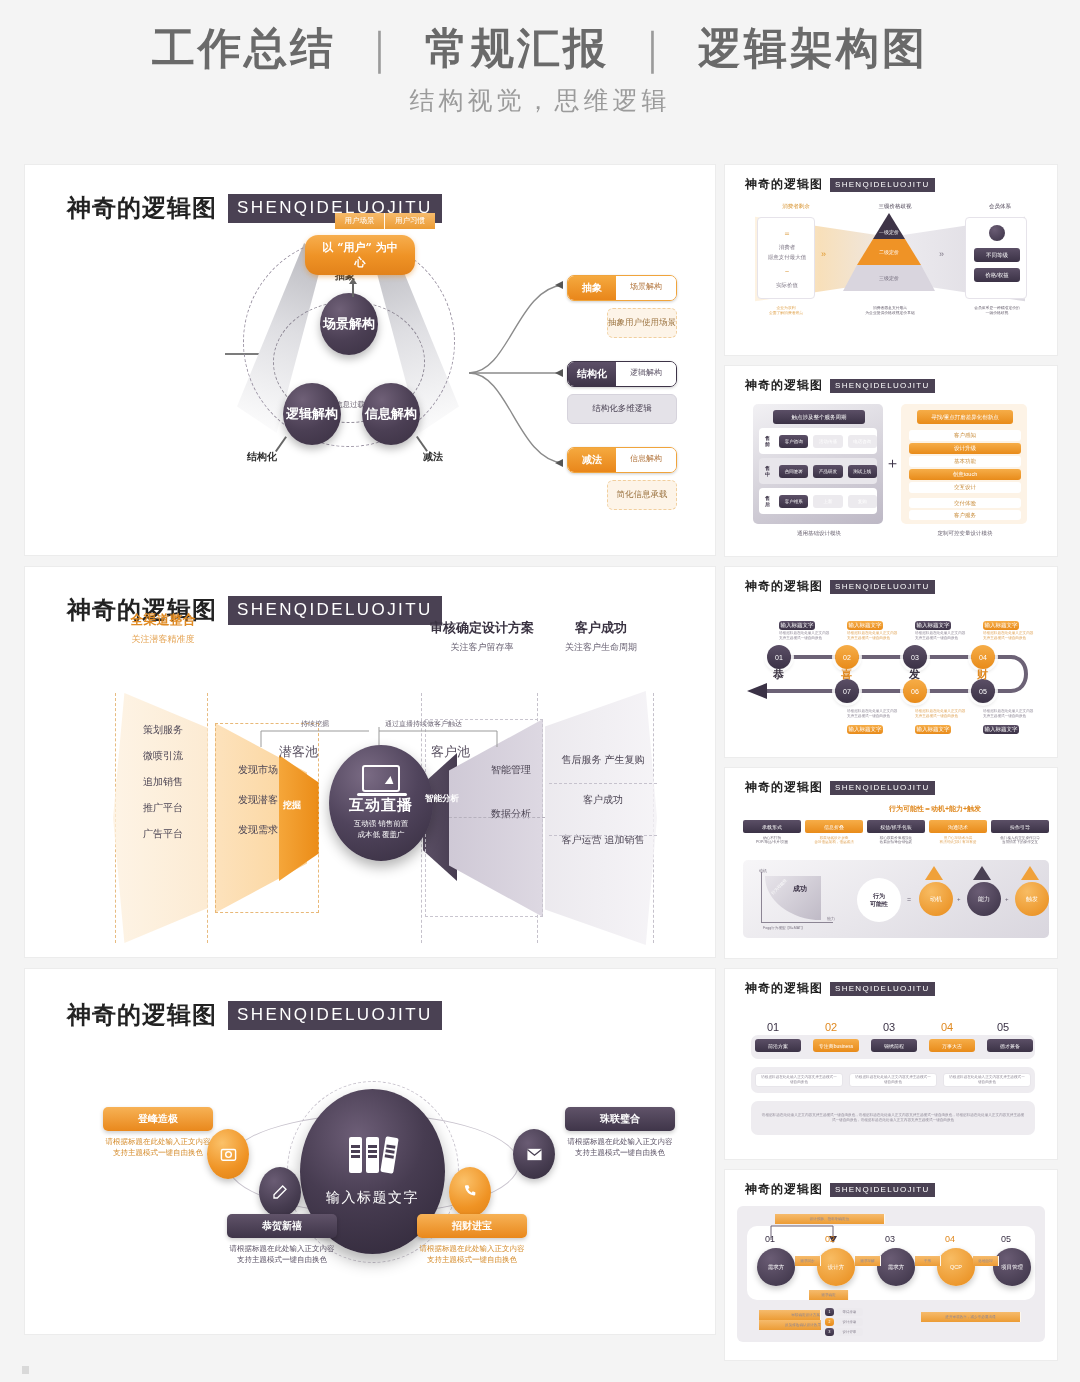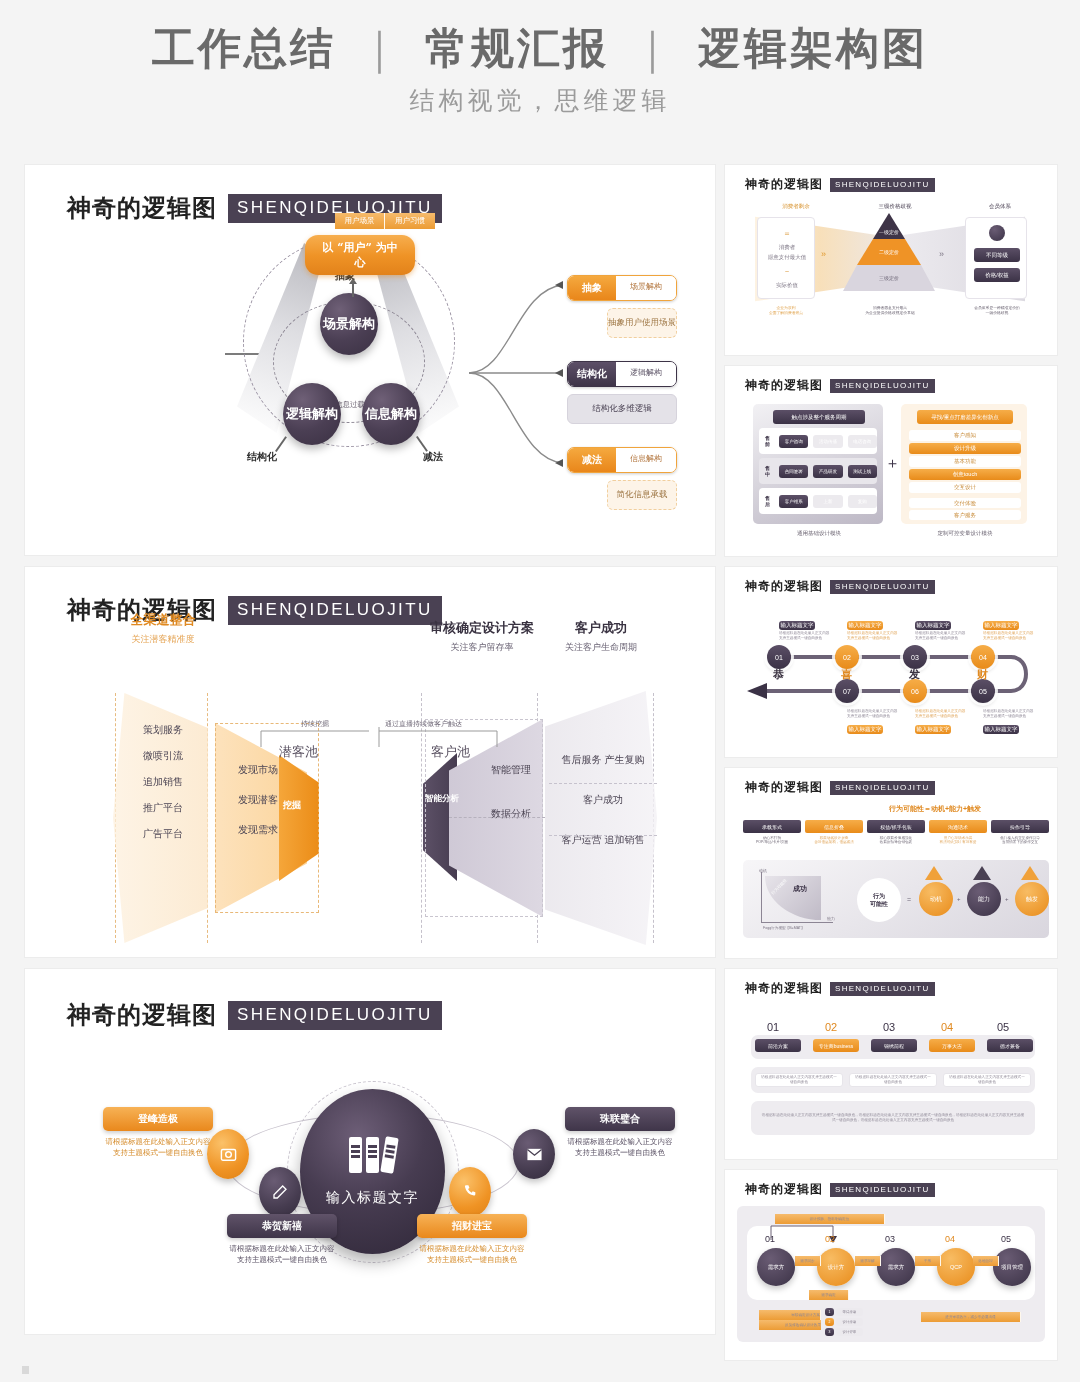--- a/index.html
+++ b/index.html
@@ -566,20 +566,30 @@
             <svg class="brackets" viewBox="0 0 252 24">
               <path d="M8 22 L8 6 L116 6" stroke="#9b9b9b" fill="none" stroke-width="1"></path>
               <path d="M126 22 L126 6 L244 6 L244 22" stroke="#9b9b9b" fill="none" stroke-width="1"></path>
               <path d="M126 6 L126 2" stroke="#9b9b9b" fill="none" stroke-width="1"></path>
             </svg>
             <div class="bnote" style="left:276px;top:152px;">持续挖掘</div>
             <div class="bnote" style="left:360px;top:152px;">通过直播持续做客户触达</div>
             <div class="tag" style="left:254px;top:176px;">潜客池</div>
             <div class="tag" style="left:406px;top:176px;">客户池</div>
 
+            <div class="globe">
+              <div class="lap">
+                  <span class="cur"></span>
+                </div>
+              <div class="tt">互动直播</div>
+              <div class="sub">
+                <div>互动强 销售前置</div>
+                <div>成本低 覆盖广</div>
+              </div>
+            </div>
 
             <div class="purpchip">
               <span>智能分析</span>
             </div>
             <div class="colitems" style="left:447px;top:196px;width:78px;gap:30px;justify-content:flex-end;">
               <span>智能管理</span>
               <span>数据分析</span>
             </div>
             <div style="position:absolute;left:424px;top:250px;width:96px;border-top:1px dashed #b6b1bd;"></div>
 

